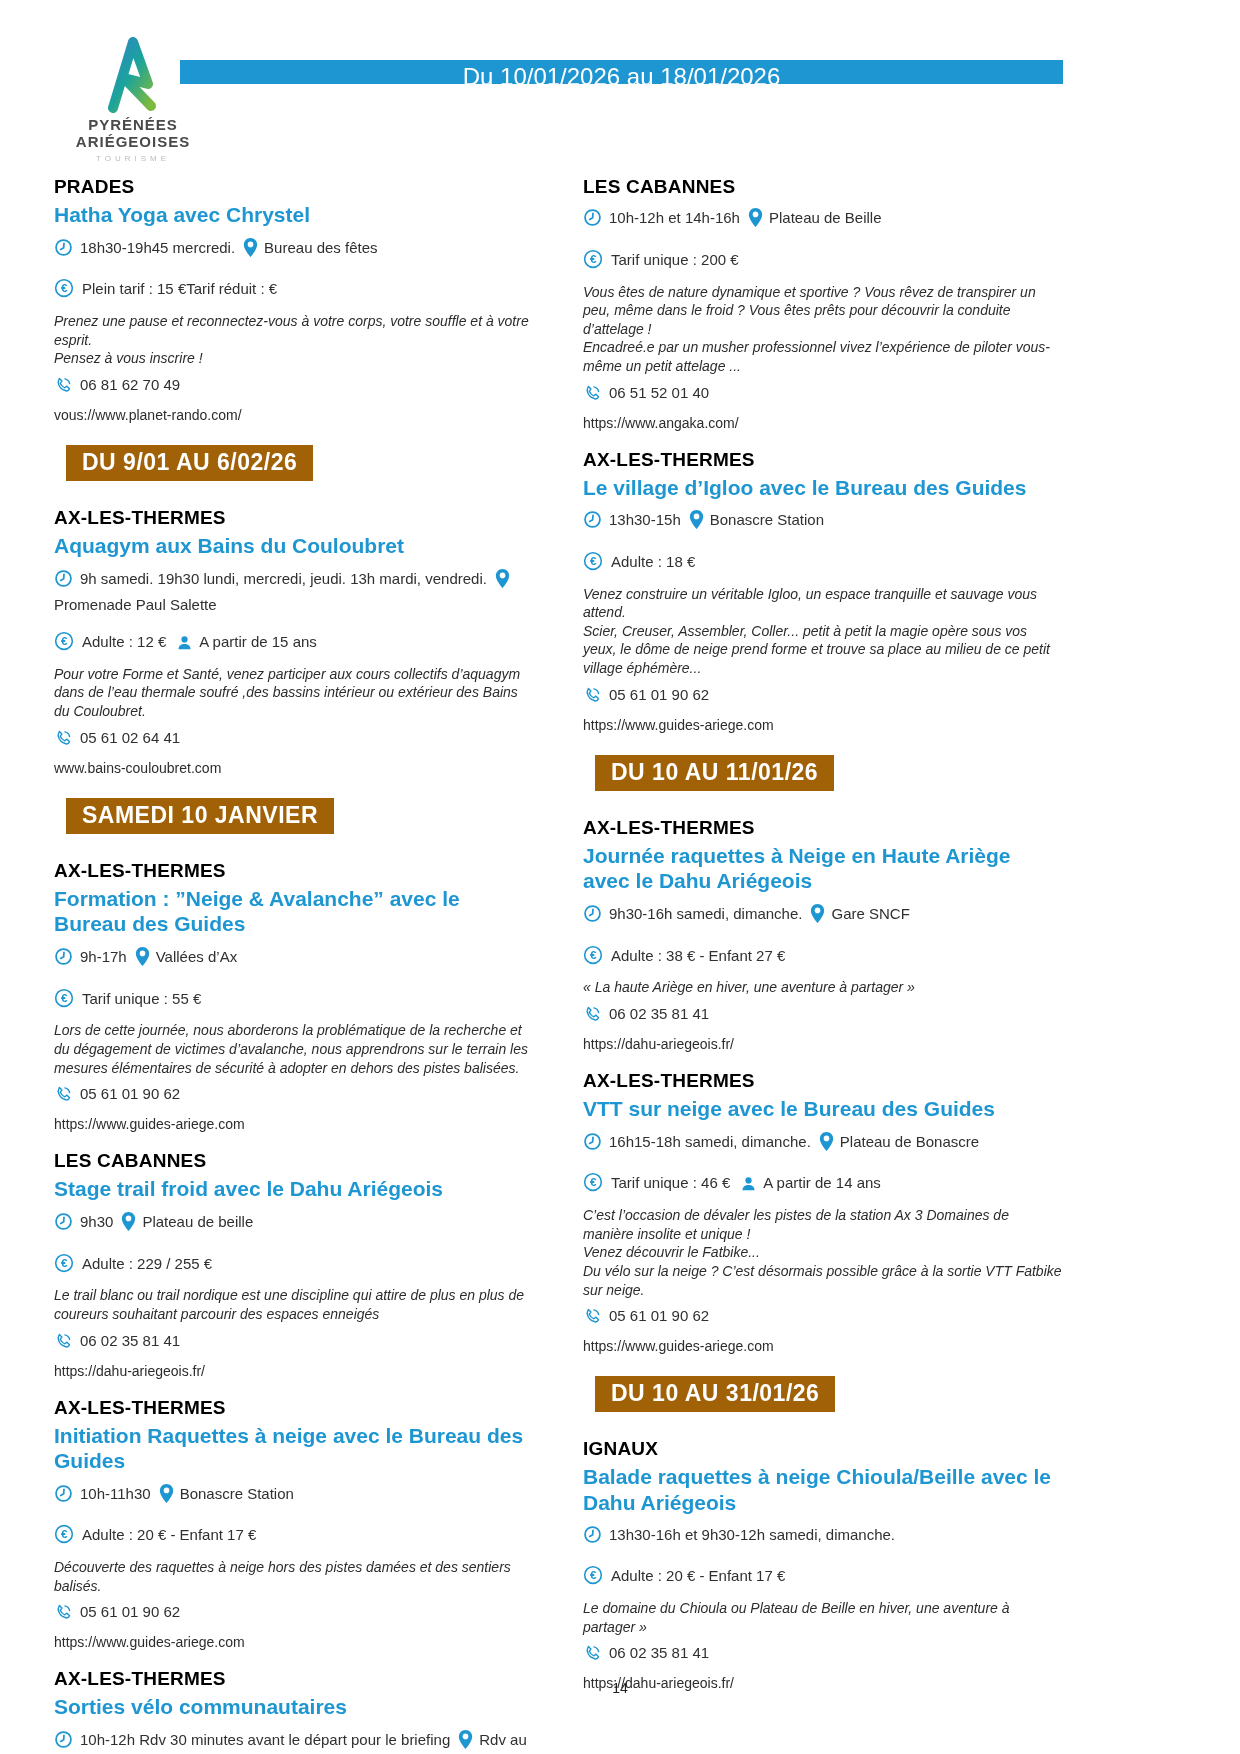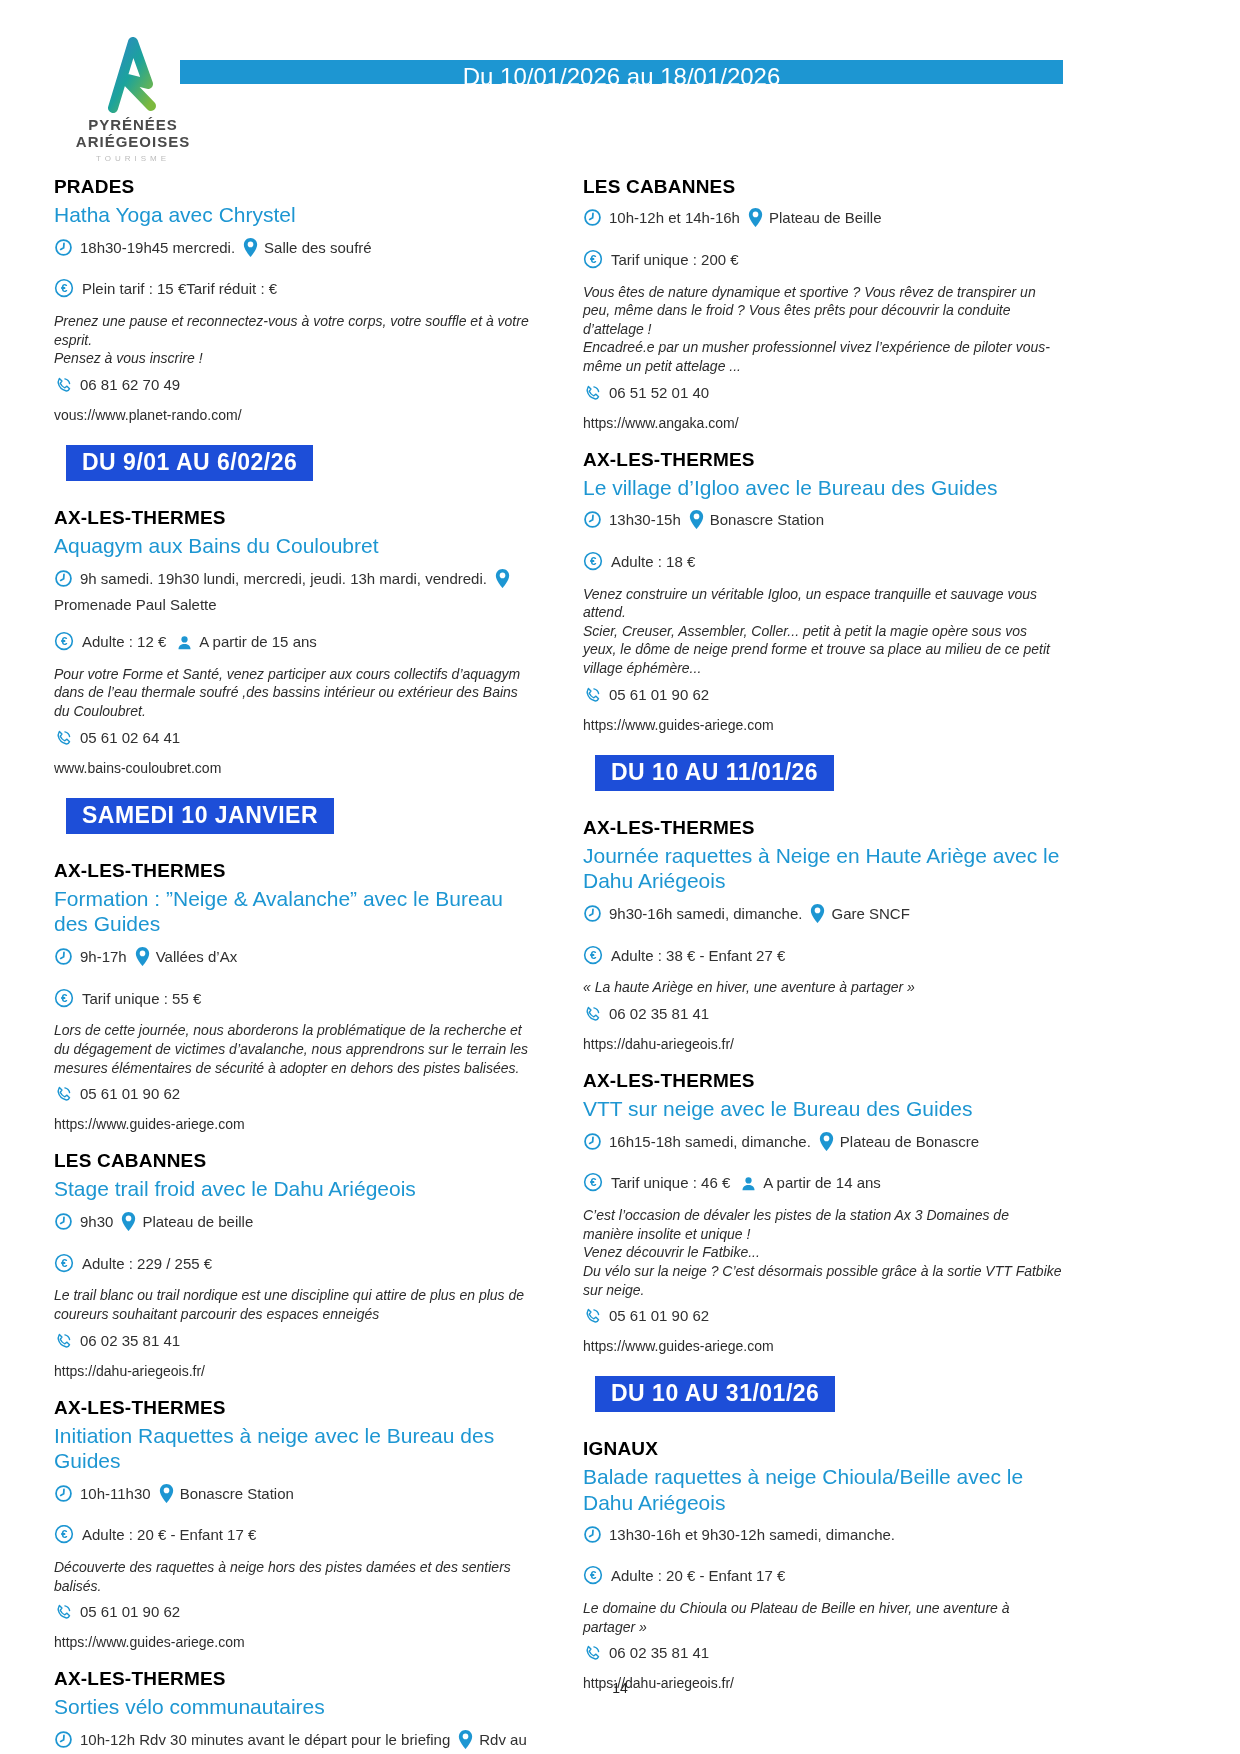--- a/index.html
+++ b/index.html
@@ -16,27 +16,27 @@
   .banner{
     position:absolute;left:180px;right:177px;top:60px;height:24px;
     background:#1d96d2;color:#ffffff;text-align:center;
     font-size:24px;line-height:33px;font-weight:400;
   }
   
   .columns{position:absolute;top:158px;left:54px;right:177px;display:flex;gap:49px;}
   .col{width:480px;flex:0 0 480px;}
   
   .date-banner{
-    display:inline-block;background:#1d4ed8;color:#fff;font-weight:bold;
+    display:inline-block;background:#a16207;color:#fff;font-weight:bold;
     font-size:23px;line-height:1;padding:6px 16px 7px 16px;margin:18px 0 8px 12px;
     letter-spacing:0.5px;
   }
   .event{margin:0 0 4px 0;}
   .city{font-size:19px;font-weight:bold;color:#000000;margin:18px 0 4px 0;letter-spacing:0.2px;}
-  .title{font-size:21px;font-weight:normal;color:#1d96d2;margin:2px 0 4px 0;line-height:1.22;}
+  .title{font-size:21px;font-weight:bold;color:#1d96d2;margin:2px 0 4px 0;line-height:1.22;}
   .meta{font-size:15px;color:#303030;margin:9px 0 0 0;line-height:1.45;}
   .meta.price{margin-top:15px;}
   .desc{font-size:14px;font-style:italic;color:#2c2c2c;margin:8px 0 0 0;line-height:1.33;white-space:pre-line;}
   .phone-line{font-size:15px;color:#303030;margin:8px 0 0 0;}
   .url{display:block;font-size:14px;color:#2c2c2c;text-decoration:none;margin:9px 0 2px 0;}
   .icon{display:inline-block;vertical-align:-4px;}
   .icon.clock{margin-right:7px;}
   .icon.pin{margin:0 5px 0 7px;vertical-align:-5px;}
   .icon.euro{margin-right:8px;}
   .icon.person{margin:0 6px 0 10px;}
@@ -69,21 +69,21 @@
 <div class="columns">
   <div class="col"><section class="event">
         <h2 class="city">PRADES</h2>
         <h3 class="title">Hatha Yoga avec Chrystel</h3>
         <p class="meta"><span class="icon clock"><svg width="19" height="19" viewBox="0 0 24 24">
               <circle cx="12" cy="12" r="9.4" fill="none" stroke="#1d96d2" stroke-width="2.2"></circle>
               <path d="M12.6 6.8 L12.2 12.4 L8.4 14.4" fill="none" stroke="#1d96d2" stroke-width="2.2" stroke-linecap="round" stroke-linejoin="round"></path>
             </svg></span><span>18h30-19h45 mercredi.</span><span class="icon pin"><svg width="17" height="21" viewBox="0 0 24 30">
               <path d="M12 1.5C6.6 1.5 2.5 5.6 2.5 11c0 7 9.5 17.5 9.5 17.5S21.5 18 21.5 11c0-5.4-4.1-9.5-9.5-9.5z" fill="#1d96d2"></path>
               <circle cx="12" cy="10.6" r="4" fill="#ffffff"></circle>
-            </svg></span><span>Salle des soufré</span></p>
+            </svg></span><span>Bureau des fêtes</span></p>
         <p class="meta price"><span class="icon euro"><svg width="20" height="20" viewBox="0 0 24 24">
               <circle cx="12" cy="12" r="10" fill="none" stroke="#1d96d2" stroke-width="1.9"></circle>
               <text x="12.2" y="16.8" text-anchor="middle" font-size="14" font-weight="bold" fill="#1d96d2" font-family="Liberation Sans,sans-serif">€</text>
             </svg></span><span>Plein tarif : 15 €Tarif réduit : €</span></p>
         <p class="desc">Prenez une pause et reconnectez-vous à votre corps, votre souffle et à votre esprit.
 Pensez à vous inscrire !</p>
         <p class="phone-line"><span class="icon phone"><svg width="19" height="19" viewBox="0 0 24 24">
               <path d="M6.8 3.2l3.2 3.2-2.1 2.7c1.1 2.6 3.2 4.7 5.8 5.8l2.7-2.1 3.2 3.2c-.9 2.1-2.6 3.2-4.7 2.7C9.7 17.4 6.6 14.3 5.4 9.1 4.9 7 6 5.3 6.8 3.2z" fill="none" stroke="#1d96d2" stroke-width="1.8" stroke-linejoin="round"></path>
               <path d="M13.8 3.6c2.8.6 5.3 3.1 5.9 5.9" fill="none" stroke="#1d96d2" stroke-width="1.8" stroke-linecap="round" fill-rule="evenodd"></path>
             </svg></span><span>06 81 62 70 49</span></p>

